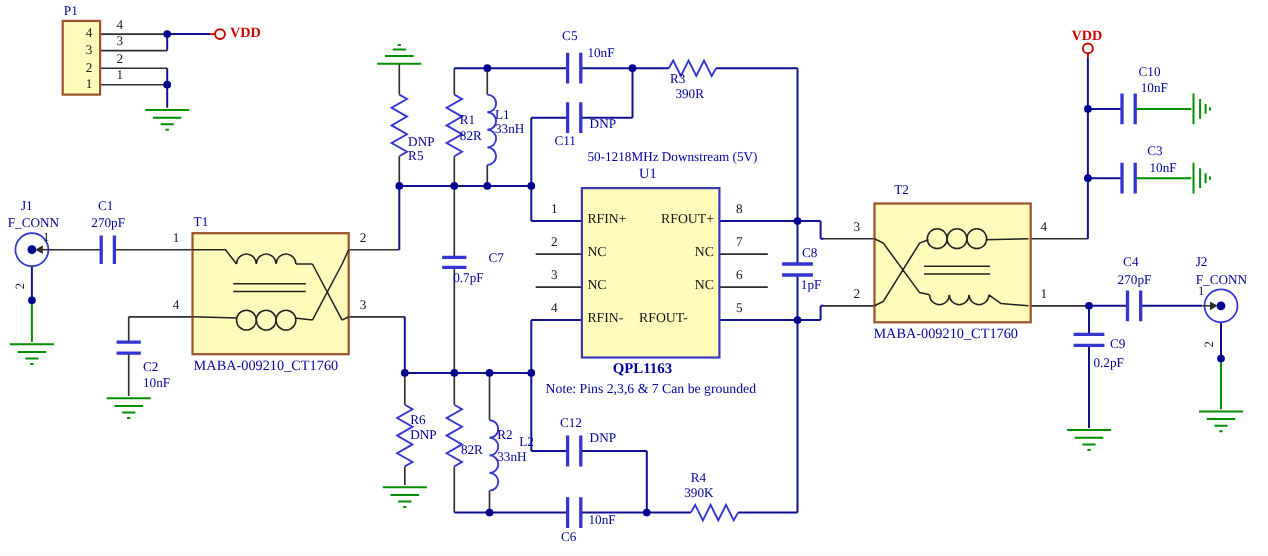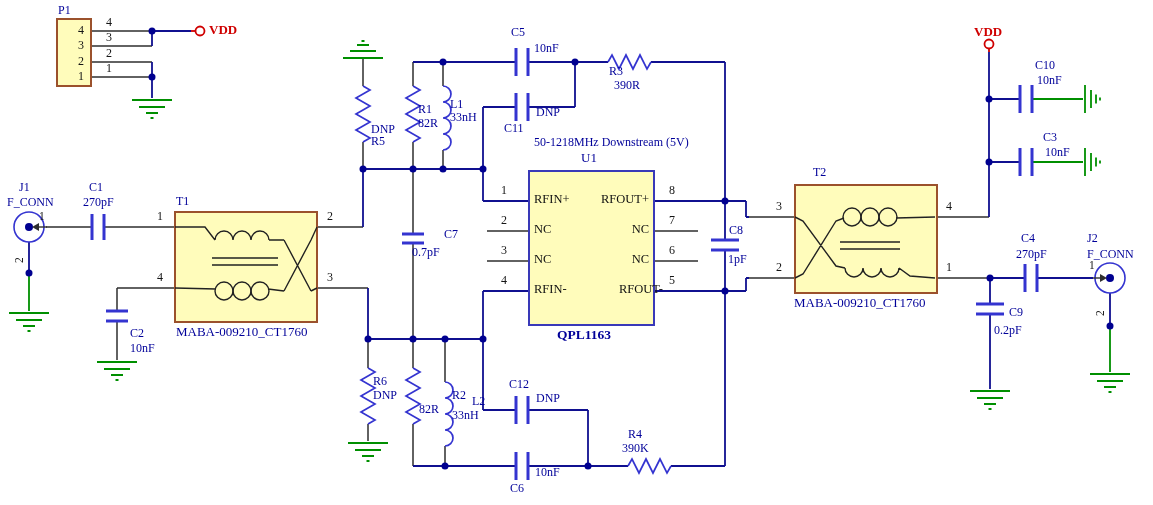--- a/index.html
+++ b/index.html
@@ -233,22 +233,23 @@
 <span class="lbl k ctr" style="left:665px;top:214px;width:14px;">7</span>
 <span class="lbl k ctr" style="left:665px;top:244px;width:14px;">6</span>
 <span class="lbl k ctr" style="left:665px;top:274px;width:14px;">5</span>
 <span class="lbl name" style="left:534px;top:193px;">RFIN+</span>
 <span class="lbl name" style="left:534px;top:223px;">NC</span>
 <span class="lbl name" style="left:534px;top:253px;">NC</span>
 <span class="lbl name" style="left:534px;top:283px;">RFIN-</span>
 <span class="lbl name rgt" style="left:557px;top:193px;width:92px;">RFOUT+</span>
 <span class="lbl name rgt" style="left:557px;top:223px;width:92px;">NC</span>
 <span class="lbl name rgt" style="left:557px;top:253px;width:92px;">NC</span>
-<span class="lbl name rgt" style="left:571px;top:283px;width:92px;">RFOUT-</span>
+<span class="lbl name rgt" style="left:557px;top:283px;width:92px;text-align:center;">RFOUT-</span>
 <span class="lbl qpl" style="left:557px;top:328px;">QPL1163</span>
+<span class="lbl note" style="left:496px;top:347px;">Note: Pins 2,3,6 &amp; 7 Can be grounded</span>
 
 <span class="lbl" style="left:373px;top:375px;">R6</span>
 <span class="lbl" style="left:373px;top:389px;">DNP</span>
 <span class="lbl" style="left:419px;top:389px;margin-left:33px;">R2</span>
 <span class="lbl" style="left:419px;top:403px;">82R</span>
 <span class="lbl" style="left:452px;top:395px;padding-left:20px;">L2</span>
 <span class="lbl" style="left:452px;top:409px;">33nH</span>
 <span class="lbl" style="left:509px;top:378px;">C12</span>
 <span class="lbl" style="left:536px;top:392px;">DNP</span>
 <span class="lbl" style="left:535px;top:466px;">10nF</span>

